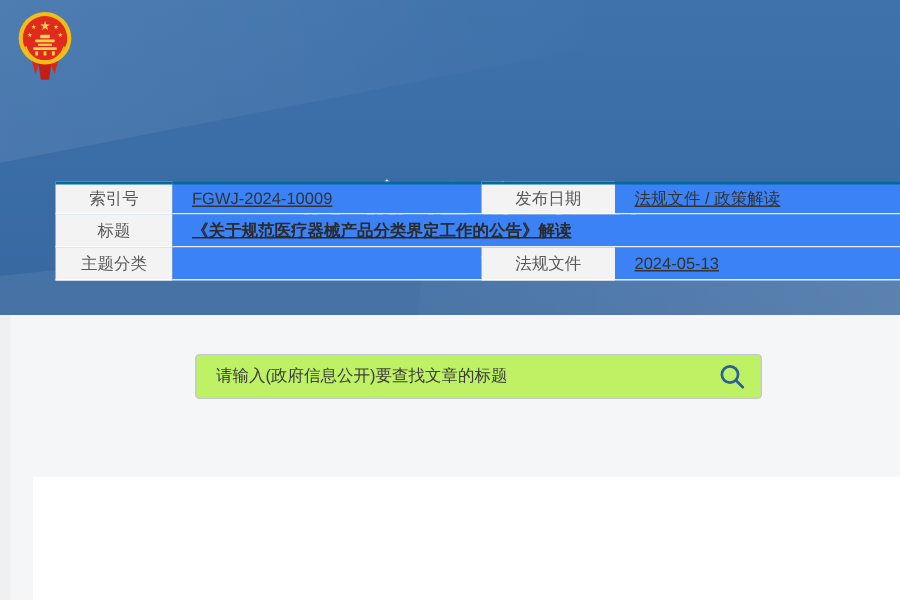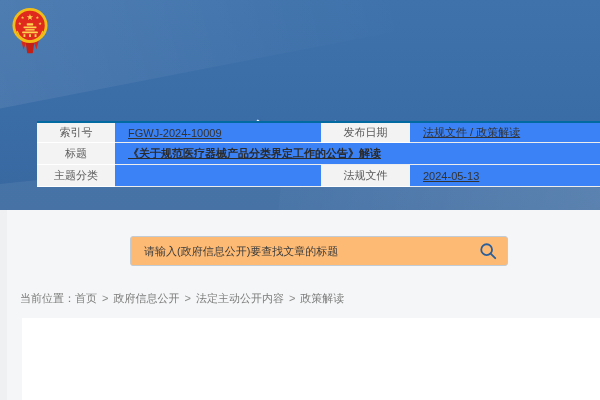--- a/index.html
+++ b/index.html
@@ -30,21 +30,21 @@
                   letter-spacing:5px; text-shadow:1px 2px 3px rgba(0,25,60,0.35); }
   .banner-underline { position:absolute; top:171px; left:175px; width:290px; height:1px;
                       background:rgba(255,255,255,0.55); }
 
   
   .content { position:absolute; top:210px; left:0; width:600px; height:190px; background:#f5f6f7; }
   .edge-strip { position:absolute; left:0; top:0; width:7px; height:190px; background:#eef0f2; }
 
   .search-wrap { position:absolute; left:130px; top:26px; width:378px; height:30px; }
   .search-input { width:100%; height:100%; border:1px solid #c2cad3; border-radius:3px;
-                  background:#fdba74; padding:0 36px 0 13px; font-size:11px; color:#333;
+                  background:#bef264; padding:0 36px 0 13px; font-size:11px; color:#333;
                   font-family:"Liberation Sans","DejaVu Sans",sans-serif; outline:none; }
   .search-input::placeholder { color:#3c3c3c; opacity:1; }
   .search-icon { position:absolute; right:11px; top:6px; width:18px; height:18px; cursor:pointer; }
 
   .breadcrumb { position:absolute; left:20px; top:81px; font-size:11px; color:#7c7c7c; }
   .breadcrumb a { color:#7c7c7c; text-decoration:none; cursor:pointer; }
   .breadcrumb .sep { margin:0 5px; color:#8a8a8a; }
 
   .panel { position:absolute; left:22px; top:108px; width:578px; height:82px; background:#ffffff; }
 
@@ -97,23 +97,20 @@
     <div class="edge-strip"></div>
 
     <div class="search-wrap">
       <input class="search-input" type="text" placeholder="请输入(政府信息公开)要查找文章的标题" style="">
       <svg class="search-icon" viewBox="0 0 20 20">
         <circle cx="8.5" cy="8.5" r="6" fill="none" stroke="#2b5f9c" stroke-width="2"></circle>
         <line x1="13" y1="13" x2="18" y2="18" stroke="#2b5f9c" stroke-width="2" stroke-linecap="round"></line>
       </svg>
     </div>
 
-    <div class="breadcrumb">
-      <span>当前位置：</span><a>首页</a><span class="sep">&gt;</span><a>政府信息公开</a><span class="sep">&gt;</span><a>法定主动公开内容</a><span class="sep">&gt;</span><a>政策解读</a>
-    </div>
 
     <div class="panel"></div>
   </div>
 
   <table class="info-table">
     <colgroup>
         <col style="width:78px">
         <col style="width:206px">
         <col style="width:89px">
         <col style="width:207px">

